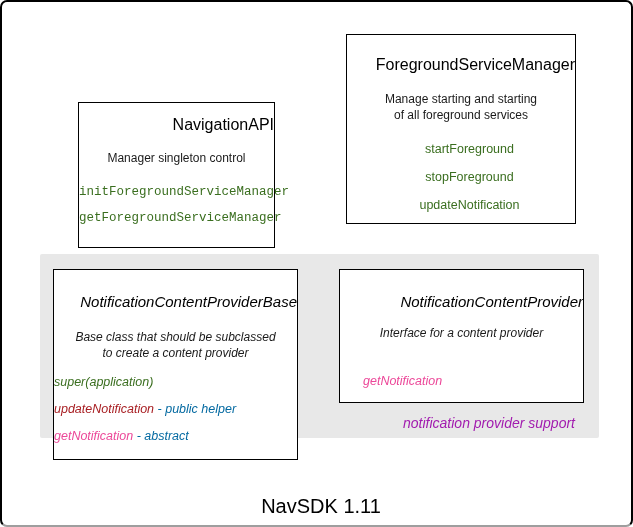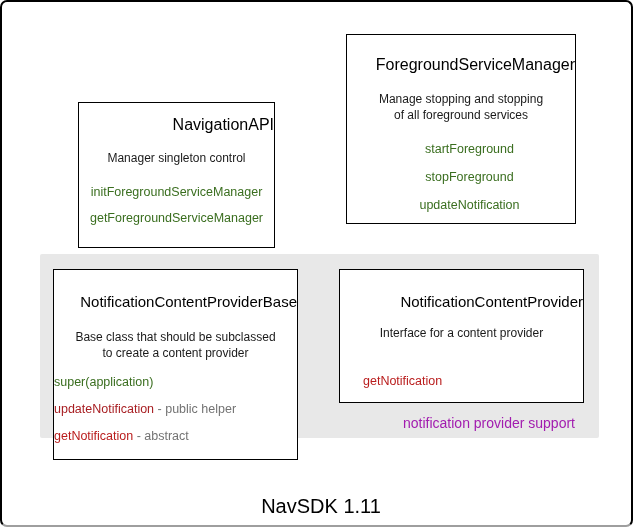--- a/index.html
+++ b/index.html
@@ -34,43 +34,44 @@
     font-size: 12px;
     line-height: 16px;
     color: #1a1a1a;
   }
   .method {
     font-size: 12.5px;
     white-space: nowrap;
   }
   .m-green { color: #3a6e1f; }
   .m-red   { color: #a81e22; }
-  .m-blue  { color: #b91c1c; }
-  .m-gray  { color: #737373; }
+  .m-blue  { color: #ec4899; }
+  .m-gray  { color: #0369a1; }
 
   
   .nav-box { left: 76px; top: 76px; width: 197px; height: 146px; margin-top: 24px; }
   .nav-box .box-title { margin-top: 13px; }
   .nav-box .box-desc { margin-top: 16px; }
-  .nav-box .methods { margin-top: 19px; text-align: center; }
+  .nav-box .methods { margin-top: 19px; text-align: center; font-family: Liberation Mono, monospace; }
   .nav-box .method { margin-bottom: 12px; }
 
   
   .fsm-box { left: 344px; top: 32px; width: 230px; height: 190px; }
   .fsm-box .box-title { margin-top: 21px; }
   .fsm-box .box-desc { margin-top: 17px; }
   .fsm-box .methods { margin-top: 19px; padding-left: 17px; text-align: center; }
   .fsm-box .method { margin-bottom: 14px; }
 
   
   .region {
     position: absolute;
     left: 38px; top: 252px; width: 559px; height: 184px;
     background: #e8e8e8;
     border-radius: 2px;
+    font-style: italic;
   }
   .region-label {
     position: absolute;
     right: 24px; bottom: 7px;
     font-size: 14px;
     color: #a21caf;
     white-space: nowrap;
   }
 
   
@@ -107,21 +108,21 @@
     </div>
     <div class="methods">
       <div class="method m-green">initForegroundServiceManager</div>
       <div class="method m-green">getForegroundServiceManager</div>
     </div>
   </div>
 
   <div class="box fsm-box">
     <div class="box-title">ForegroundServiceManager</div>
     <div class="box-desc">
-      <div>Manage stopping and stopping</div>
+      <div>Manage starting and starting</div>
       <div>of all foreground services</div>
     </div>
     <div class="methods">
       <div class="method m-green">startForeground</div>
       <div class="method m-green">stopForeground</div>
       <div class="method m-green">updateNotification</div>
     </div>
   </div>
 
   <div class="region">

